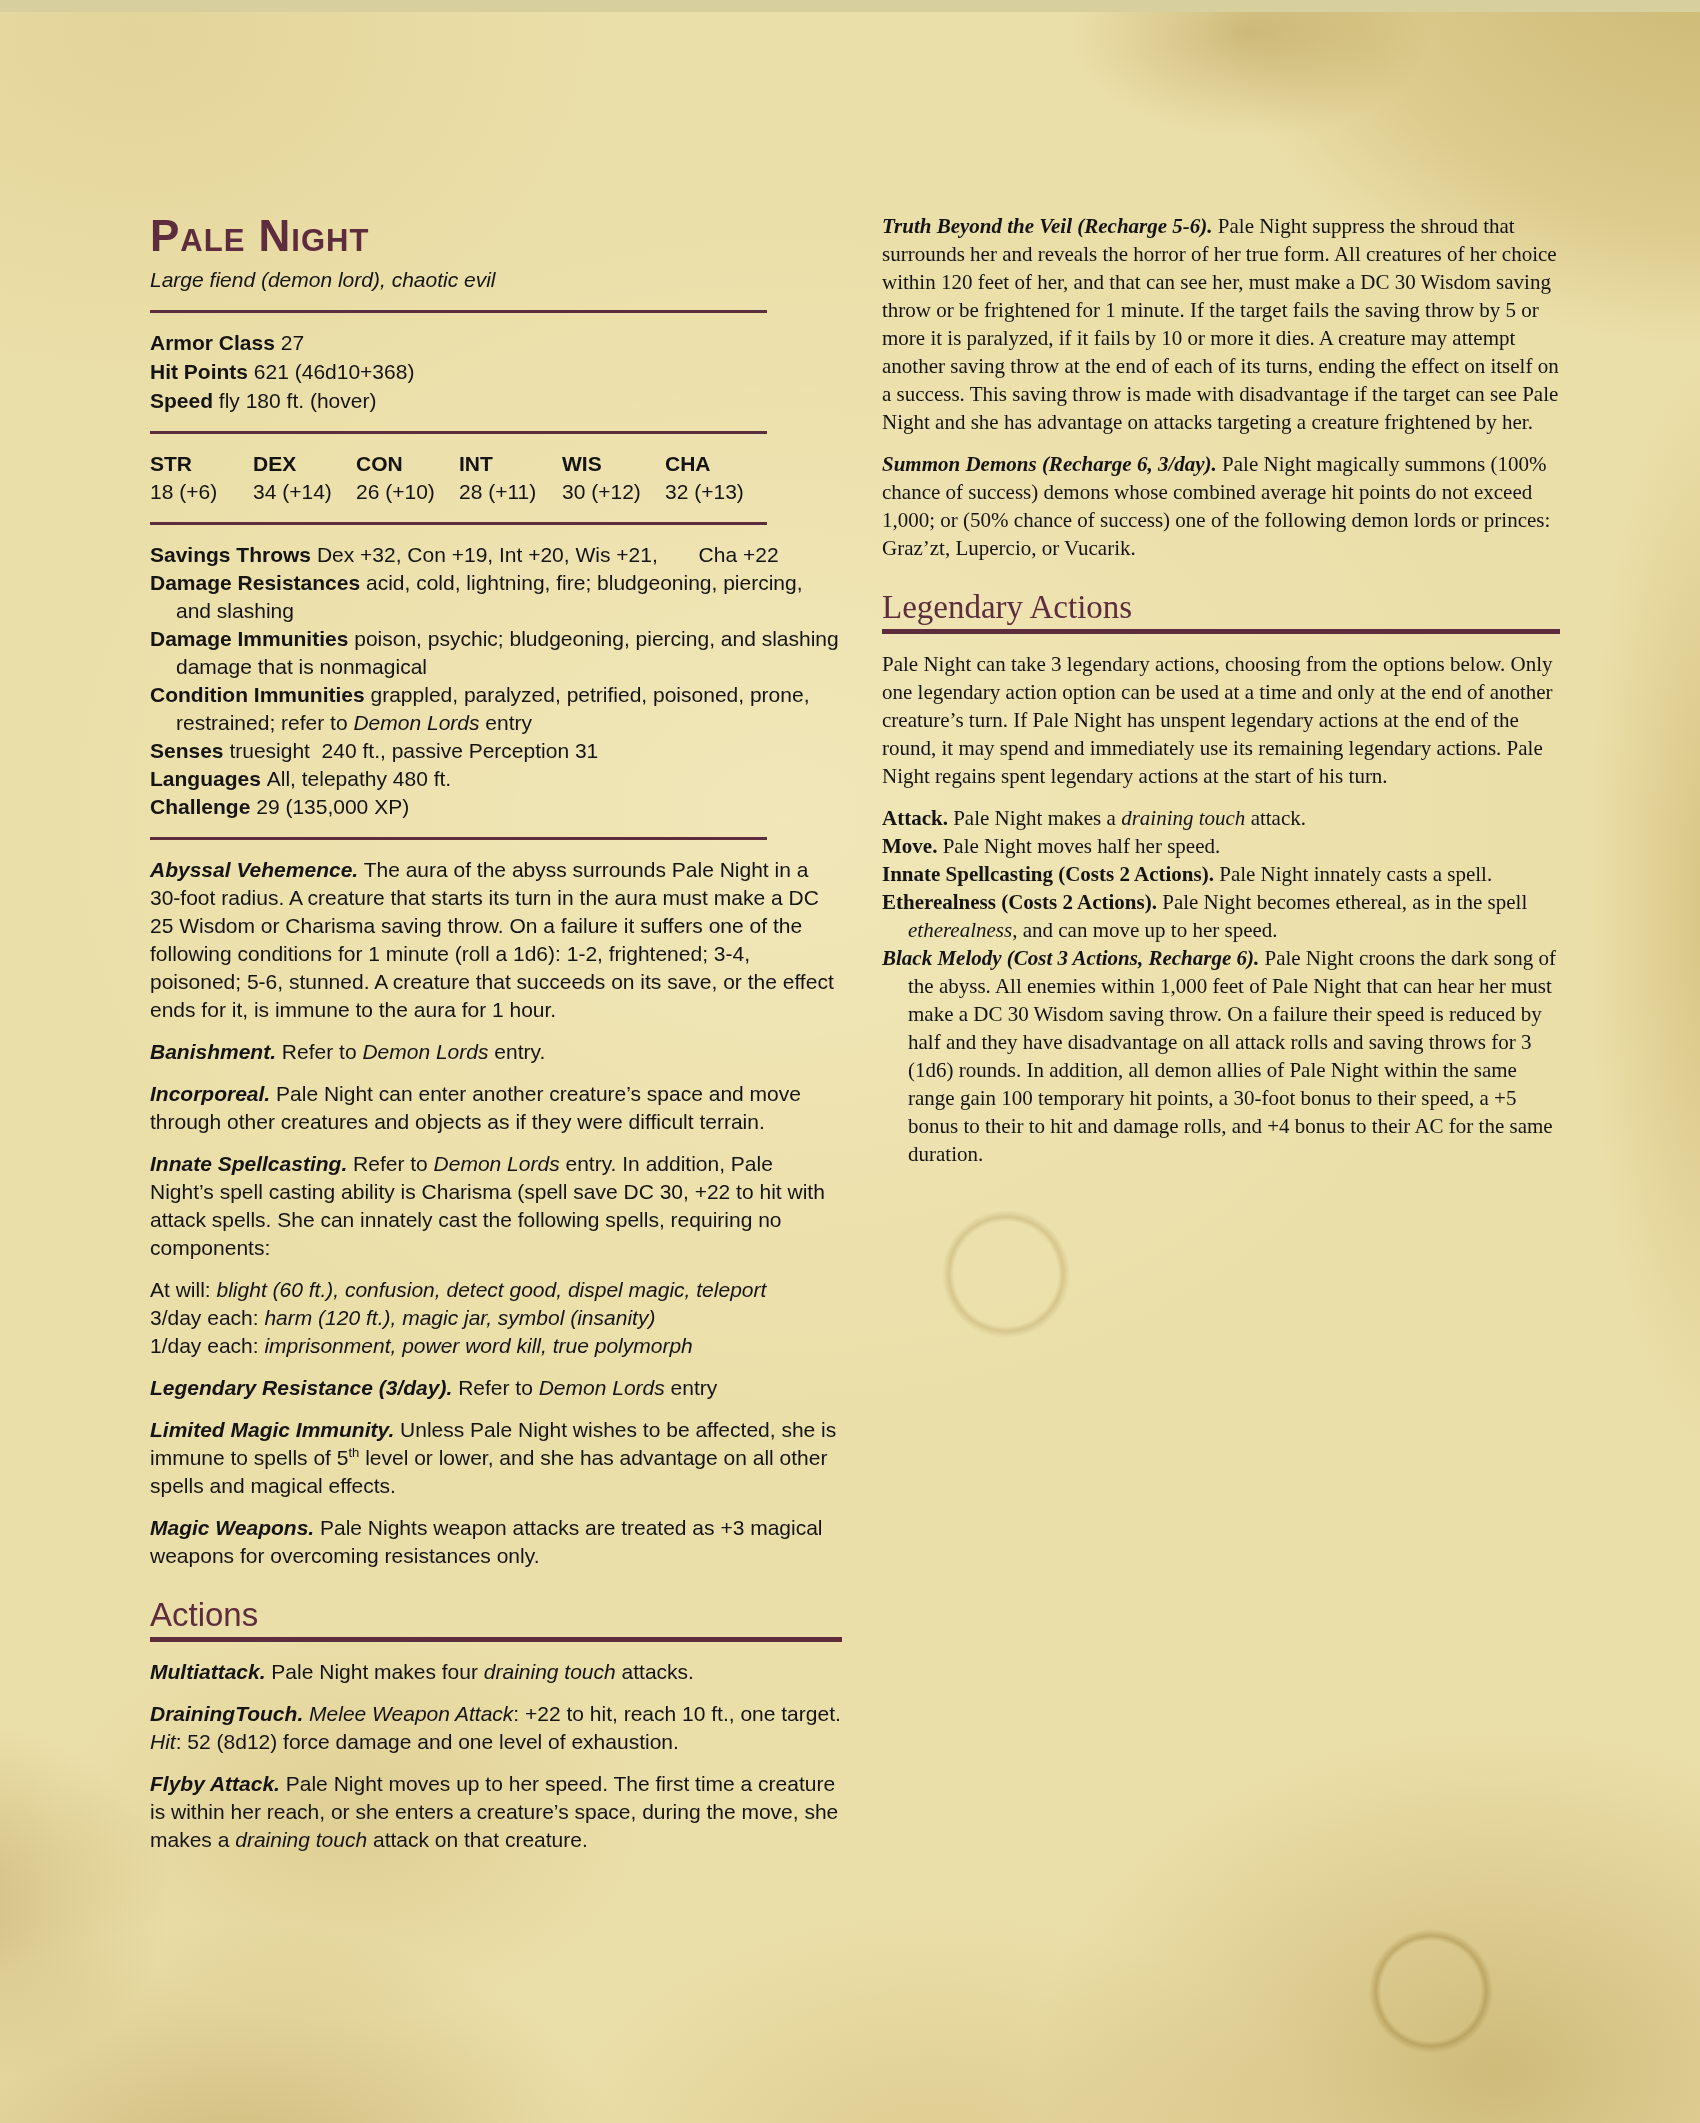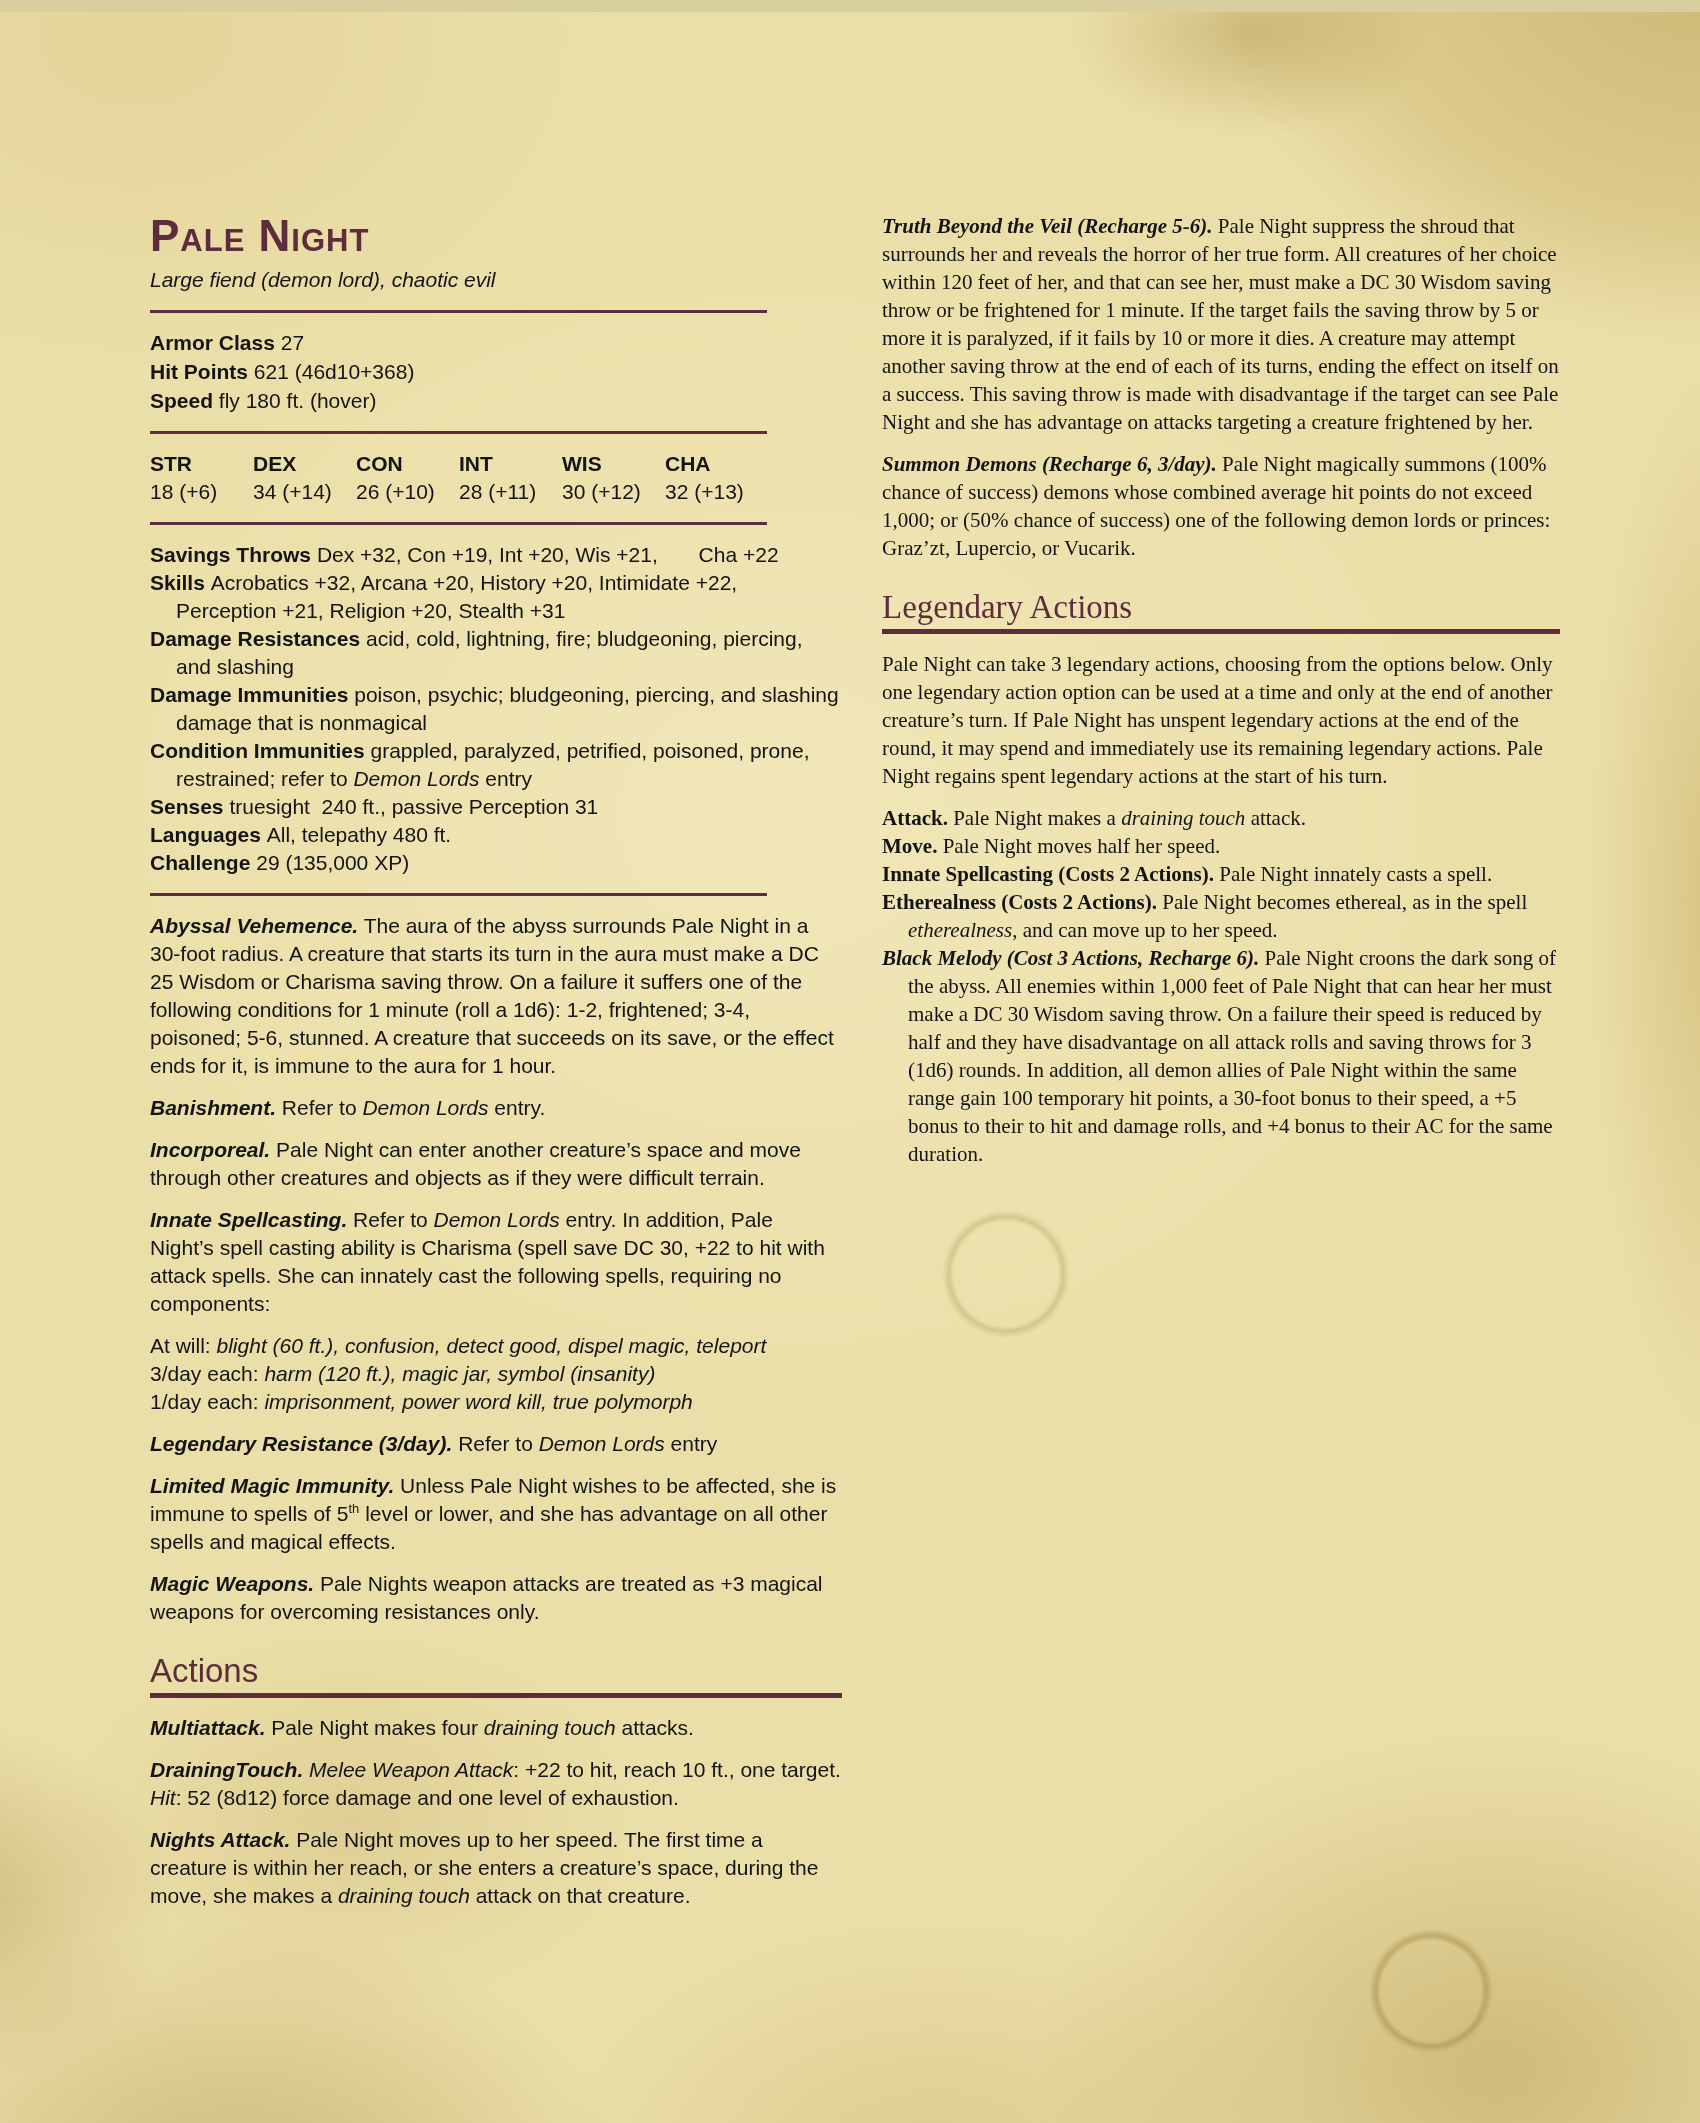--- a/index.html
+++ b/index.html
@@ -99,21 +99,20 @@
       </div>
       <div class="ab">
         <div class="h">CHA</div>
         <div>32 (+13)</div>
       </div>
     </div>
 
     <hr class="rule">
 
     <div class="statline"><span class="r-b">Savings Throws </span><span>Dex +32, Con +19, Int +20, Wis +21,&nbsp;&nbsp;&nbsp;&nbsp;&nbsp;&nbsp; Cha +22</span></div>
-    <div class="statline"><span class="r-b">Skills </span><span>Acrobatics +32, Arcana +20, History +20, Intimidate +22, Perception +21, Religion +20, Stealth +31</span></div>
     <div class="statline"><span class="r-b">Damage Resistances </span><span>acid, cold, lightning, fire; bludgeoning, piercing, and slashing</span></div>
     <div class="statline"><span class="r-b">Damage Immunities </span><span>poison, psychic; bludgeoning, piercing, and slashing damage that is nonmagical</span></div>
     <div class="statline"><span class="r-b">Condition Immunities </span><span>grappled, paralyzed, petrified, poisoned, prone, restrained; refer to </span><span class="r-i">Demon Lords</span><span> entry</span></div>
     <div class="statline"><span class="r-b">Senses </span><span>truesight&nbsp; 240 ft., passive Perception 31</span></div>
     <div class="statline"><span class="r-b">Languages </span><span>All, telepathy 480 ft.</span></div>
     <div class="statline"><span class="r-b">Challenge </span><span>29 (135,000 XP)</span></div>
 
     <hr class="rule">
 
     <div class="para"><span class="r-bi">Abyssal Vehemence.</span><span>  The aura of the abyss surrounds Pale Night in a 30-foot radius.  A creature that starts its turn in the aura must make a DC 25 Wisdom or Charisma saving throw.  On a failure it suffers one of the following conditions for 1 minute (roll a 1d6):   1-2, frightened; 3-4, poisoned; 5-6, stunned.  A creature that succeeds on its save, or the effect ends for it, is immune to the aura for 1 hour.</span></div>
@@ -128,21 +127,21 @@
     </div>
 
     <div class="para"><span class="r-bi">Legendary Resistance (3/day).</span><span>  Refer to </span><span class="r-i">Demon Lords</span><span> entry</span></div>
     <div class="para"><span class="r-bi">Limited Magic Immunity.</span><span>  Unless Pale Night wishes to be affected, she is immune to spells of 5</span><sup>th</sup><span> level or lower, and she has advantage on all other spells and magical effects.</span></div>
     <div class="para"><span class="r-bi">Magic Weapons.</span><span>  Pale Nights weapon attacks are treated as +3 magical weapons for overcoming resistances only.</span></div>
 
     <div class="section-head">Actions</div>
 
     <div class="para"><span class="r-bi">Multiattack.</span><span>  Pale Night makes four </span><span class="r-i">draining touch</span><span> attacks.</span></div>
     <div class="para"><span class="r-bi">DrainingTouch.</span><span>  </span><span class="r-i">Melee Weapon Attack</span><span>:  +22 to hit, reach 10 ft., one target.  </span><span class="r-i">Hit</span><span>: 52 (8d12) force damage and one level of exhaustion.</span></div>
-    <div class="para"><span class="r-bi">Nights Attack.</span><span>  Pale Night moves up to her speed. The first time a creature is within her reach, or she enters a creature’s space, during the move, she makes a </span><span class="r-i">draining touch</span><span> attack on that creature.</span></div>
+    <div class="para"><span class="r-bi">Flyby Attack.</span><span>  Pale Night moves up to her speed. The first time a creature is within her reach, or she enters a creature’s space, during the move, she makes a </span><span class="r-i">draining touch</span><span> attack on that creature.</span></div>
   </div>
 
   <div class="col" id="col-right">
     <div><span class="r-bi">Truth Beyond the Veil (Recharge 5-6).</span><span>  Pale Night suppress the shroud that surrounds her and reveals the horror of her true form.  All creatures of her choice within 120 feet of her, and that can see her, must make a DC 30 Wisdom saving throw or be frightened for 1 minute.  If the target fails the saving throw by 5 or more it is paralyzed, if it fails by 10 or more it dies.  A creature may attempt another saving throw at the end of each of its turns, ending the effect on itself on a success.  This saving throw is made with disadvantage if the target can see Pale Night and she has advantage on attacks targeting a creature frightened by her.</span></div>
     <div class="para"><span class="r-bi">Summon Demons (Recharge 6, 3/day).</span><span> Pale Night magically summons (100% chance of success) demons whose combined average hit points do not exceed 1,000; or (50% chance of success) one of the following demon lords or princes:  Graz’zt, Lupercio, or Vucarik.</span></div>
 
     <div class="section-head">Legendary Actions</div>
 
     <div><span>Pale Night can take 3 legendary actions, choosing from the options below.  Only one legendary action option can be used at a time and only at the end of another creature’s turn.  If Pale Night has unspent legendary actions at the end of the round, it may spend and immediately use its remaining legendary actions.  Pale Night regains spent legendary actions at the start of his turn.</span></div>
 

